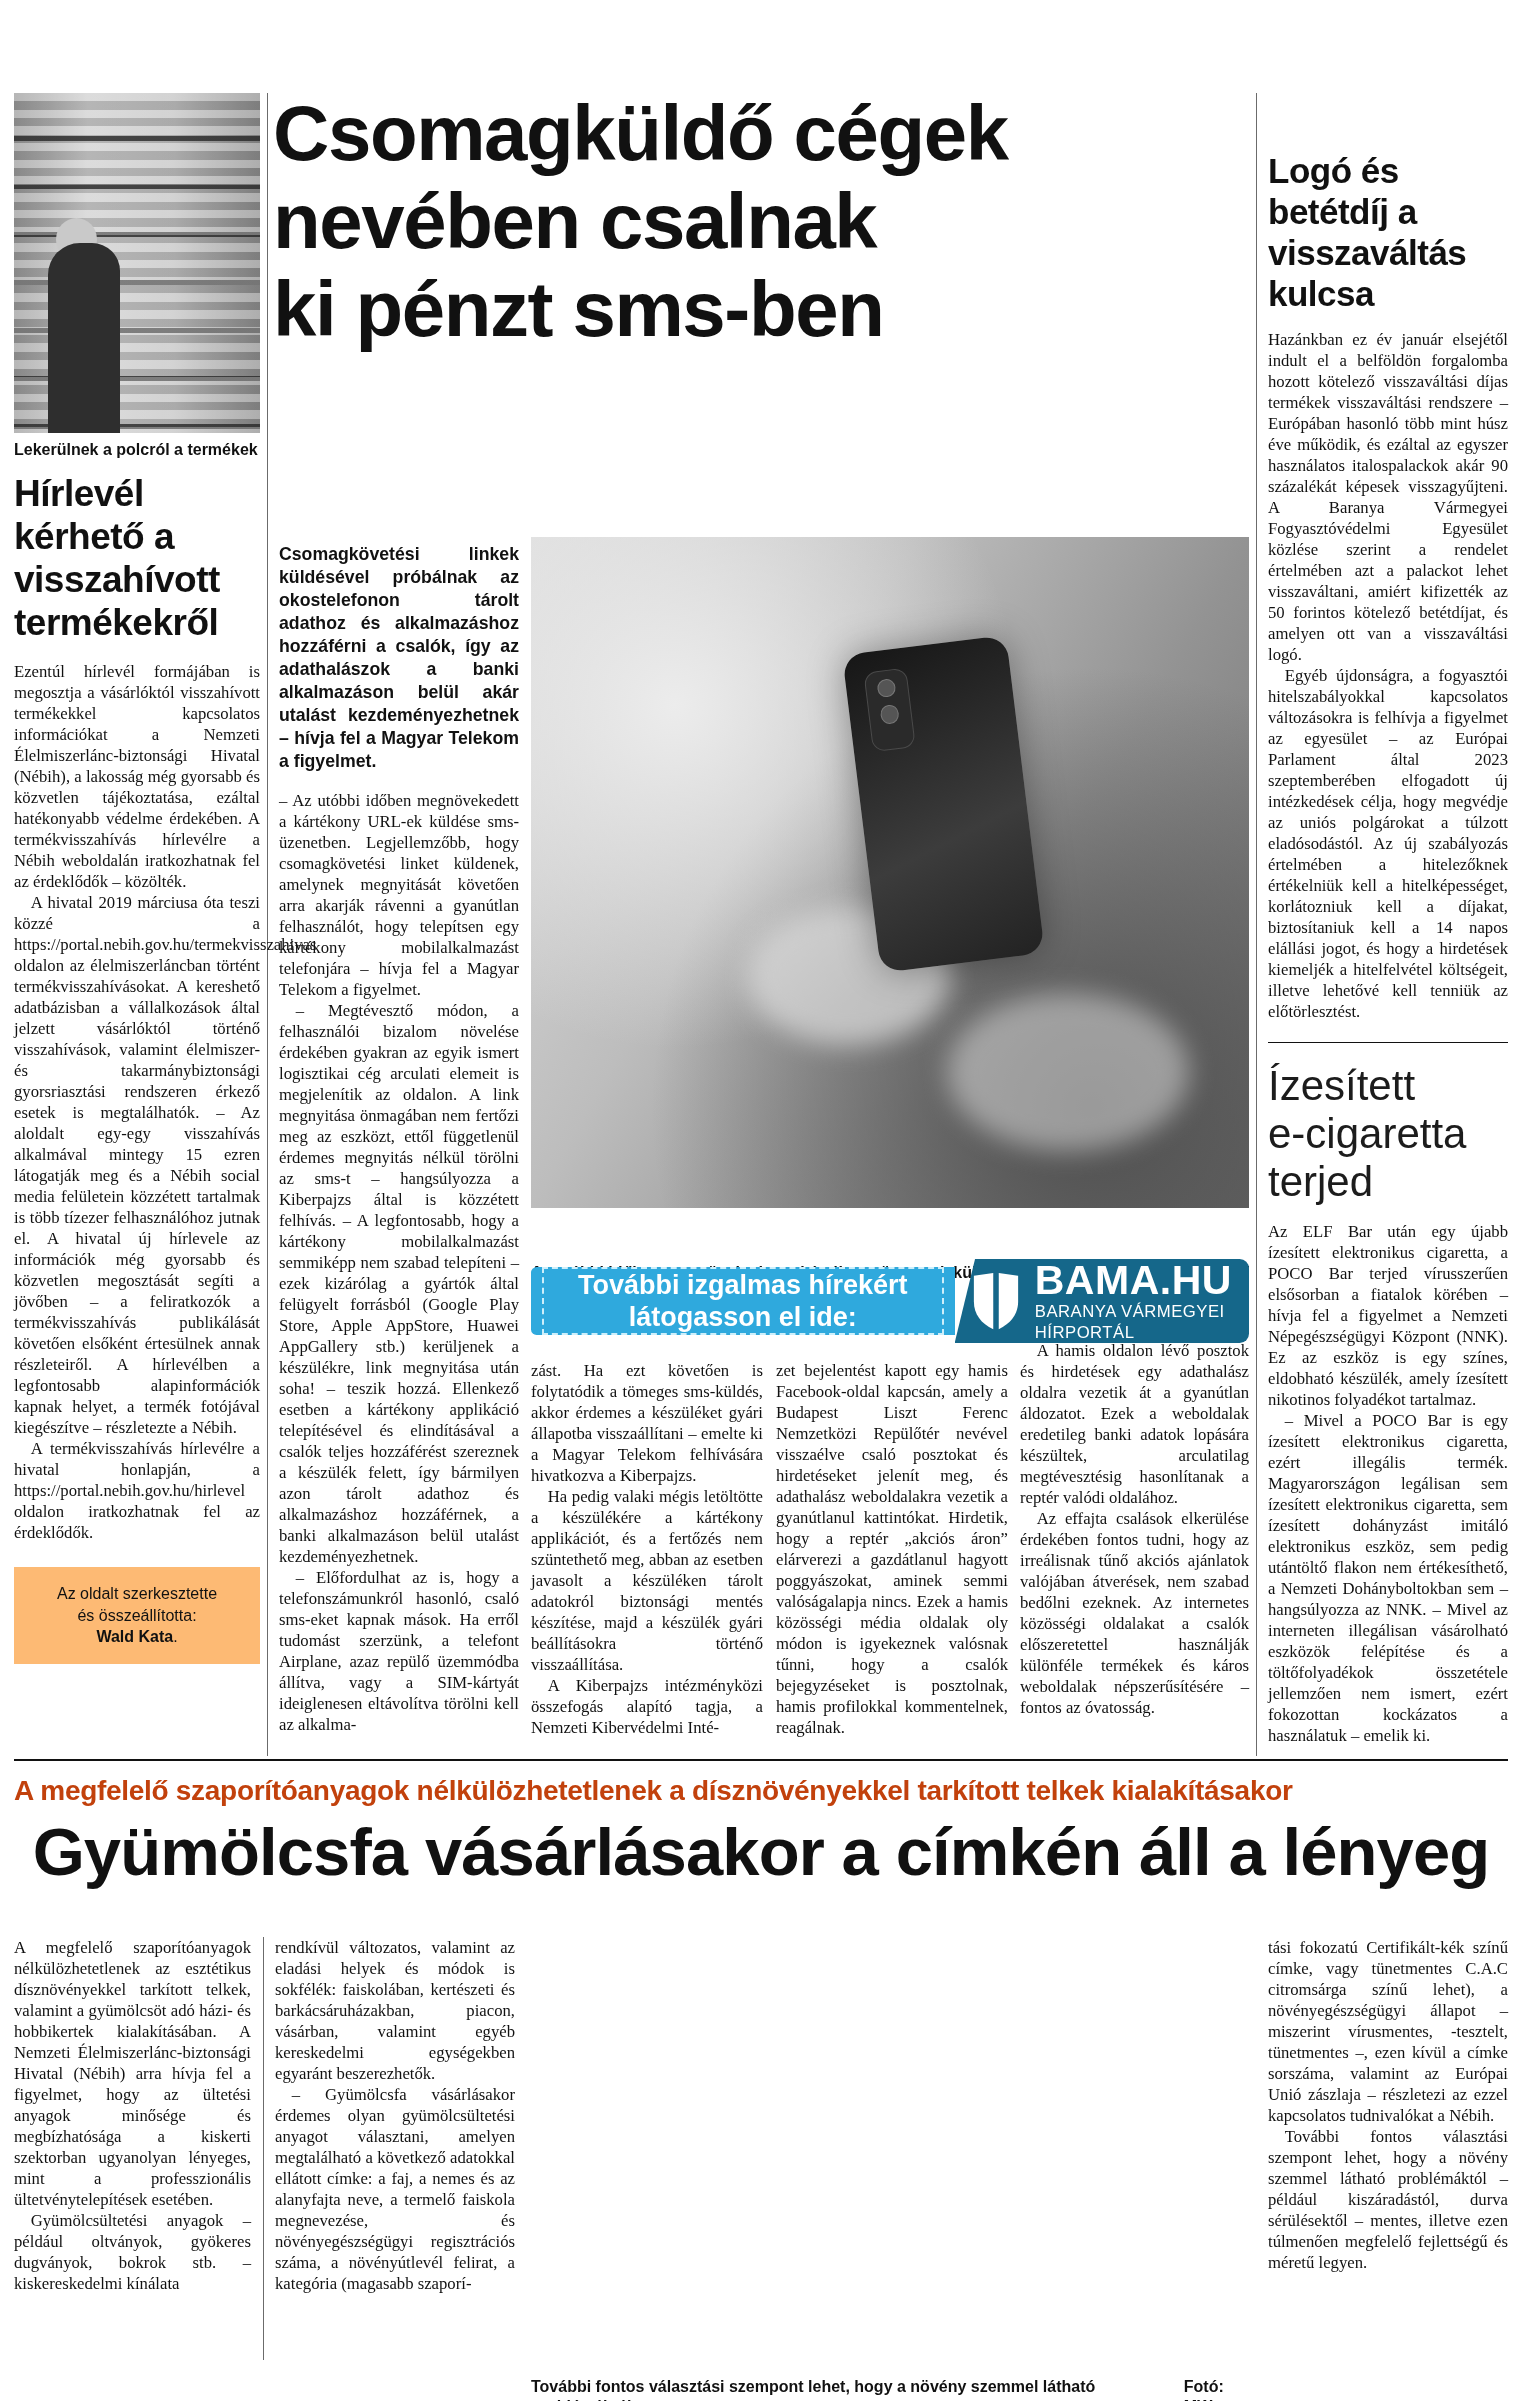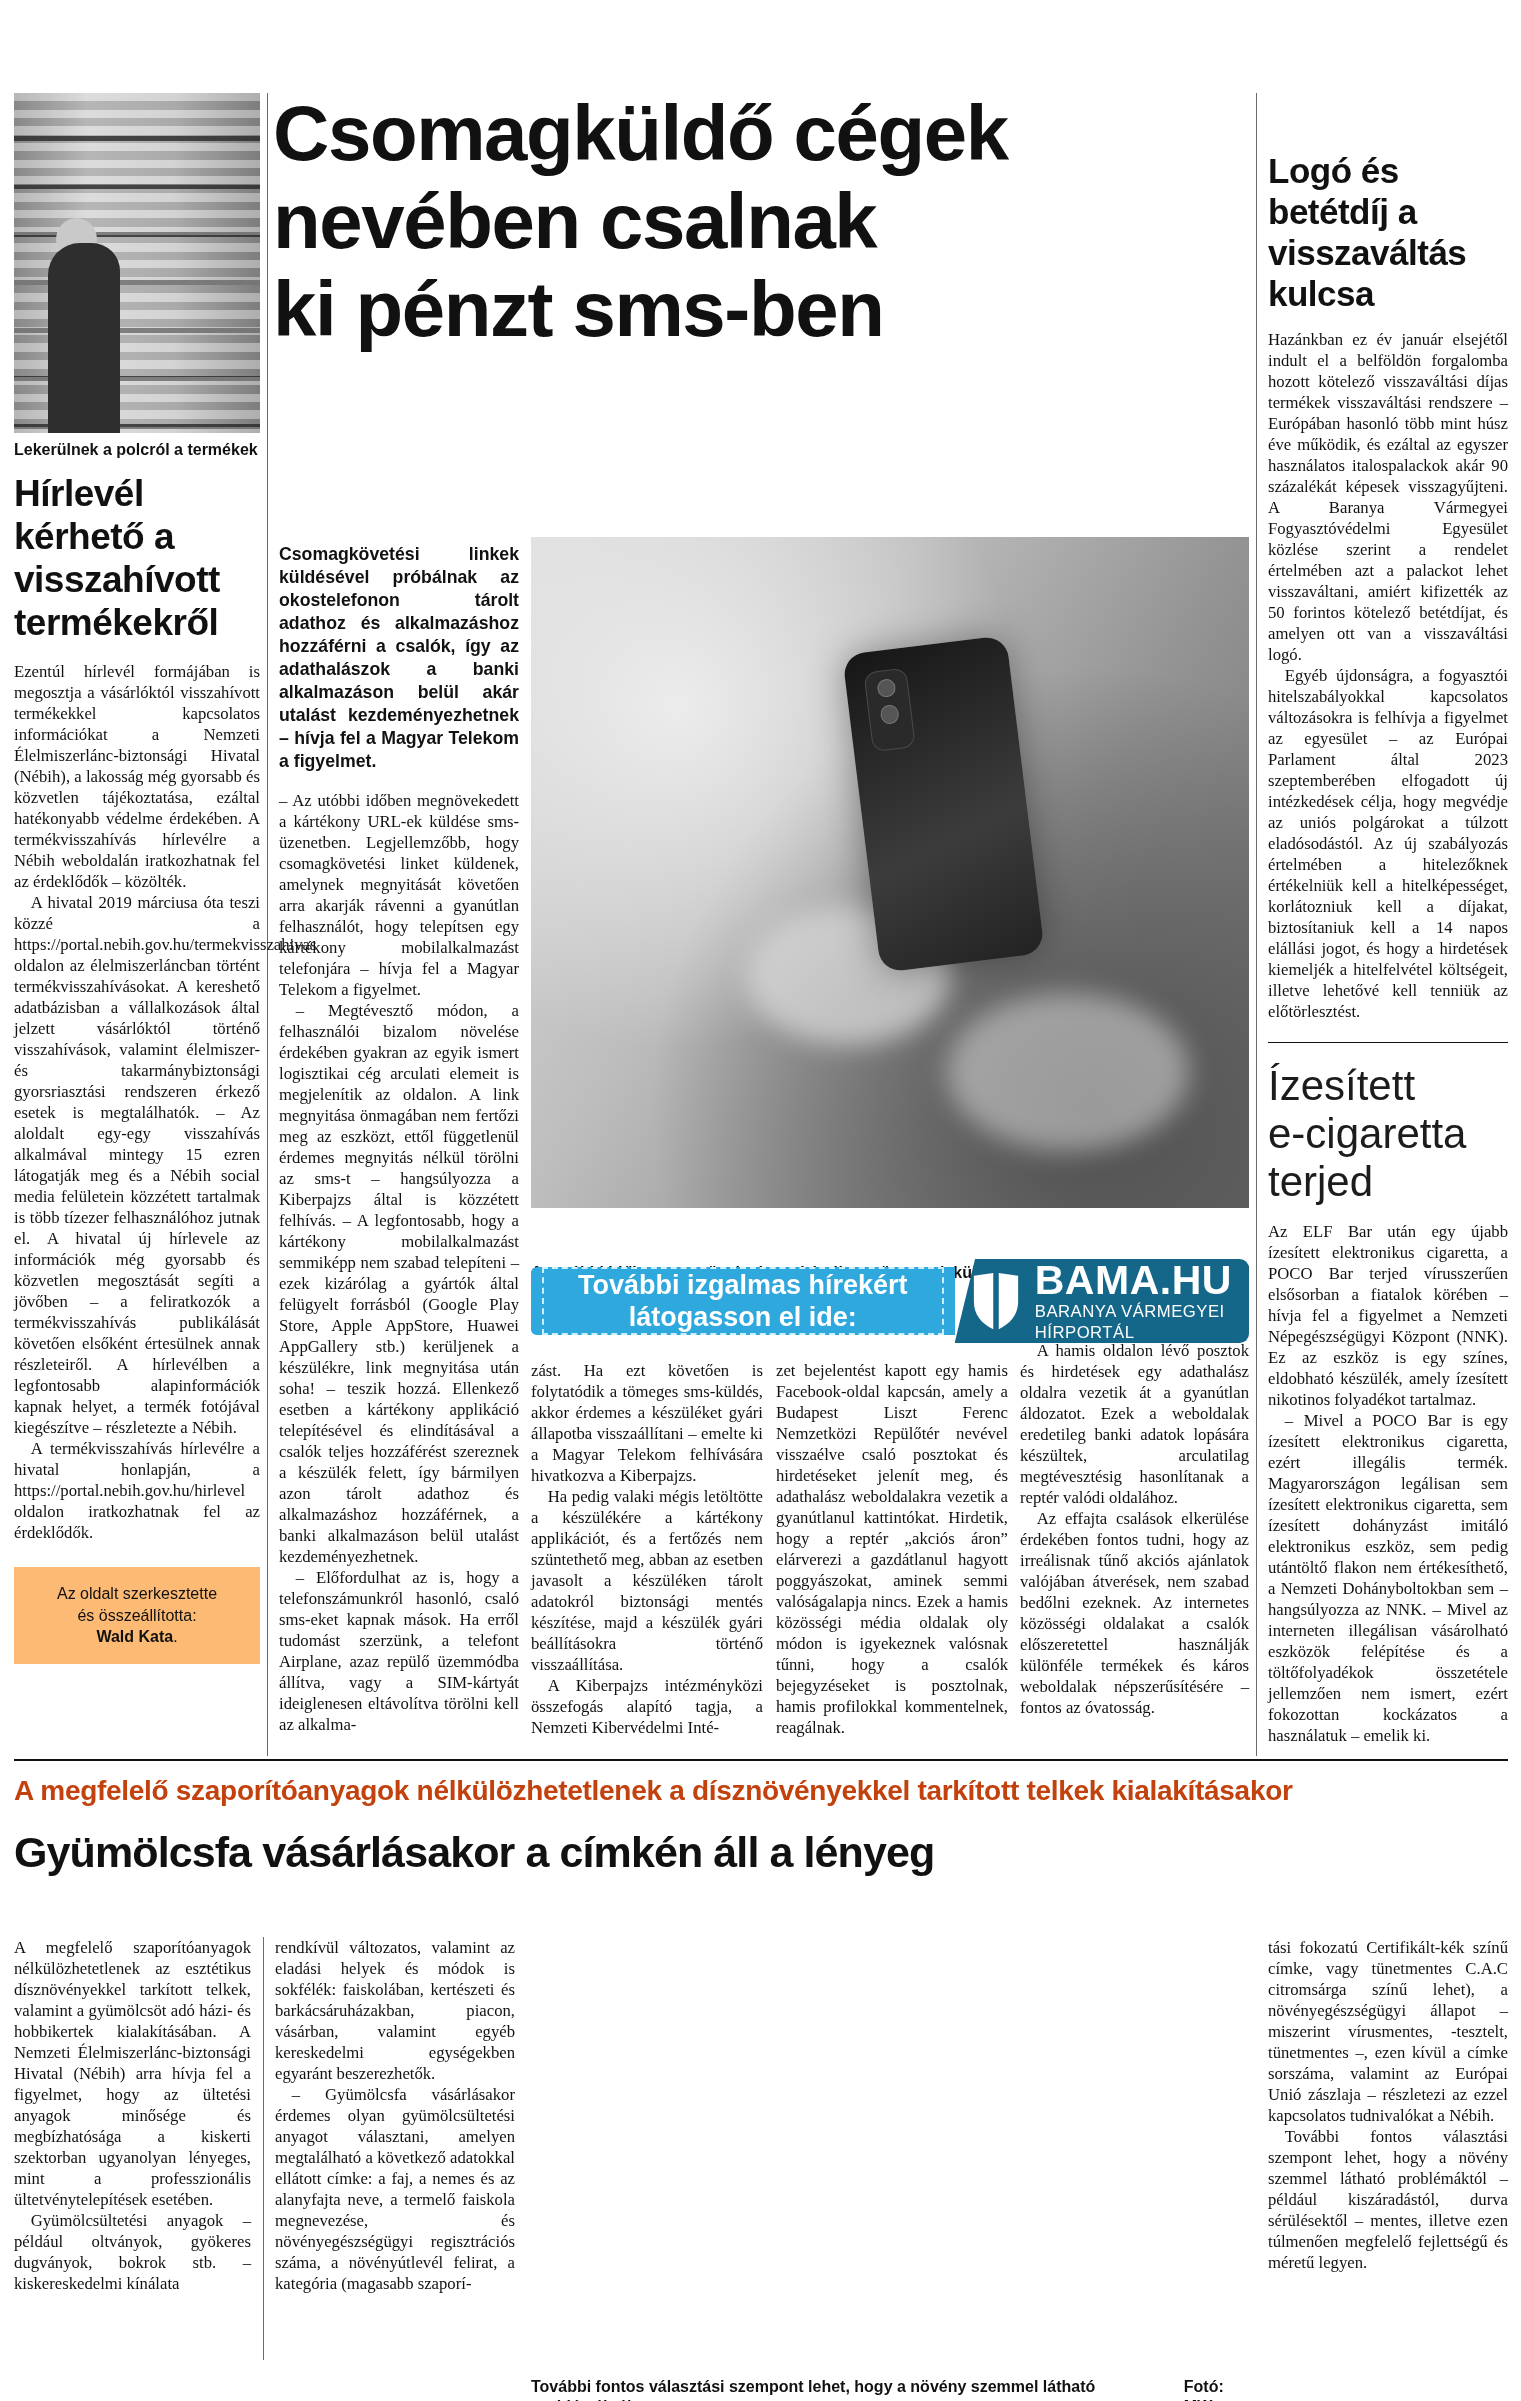--- a/index.html
+++ b/index.html
@@ -27,21 +27,21 @@
   
   .cap{display:flex;justify-content:space-between;align-items:flex-start;
        font-family:"Liberation Sans",sans-serif;font-weight:bold;font-size:16px;line-height:19.5px;margin-top:47px;}
 
   
   .hl-left{font-family:"Liberation Sans",sans-serif;font-weight:bold;font-size:37px;line-height:43px;letter-spacing:-0.5px;}
   .hl-main{font-family:"Liberation Sans",sans-serif;font-weight:bold;font-size:78px;line-height:88px;letter-spacing:-1.4px;}
   .hl-r1{font-family:"Liberation Sans",sans-serif;font-weight:bold;font-size:35px;line-height:41px;letter-spacing:-0.5px;}
   .hl-r2{font-family:"Liberation Sans",sans-serif;font-weight:normal;font-size:42px;line-height:48px;color:#1c1c1c;}
   .kicker{font-family:"Liberation Sans",sans-serif;font-weight:bold;font-size:28px;line-height:33px;color:#c2410c;letter-spacing:-0.3px;white-space:nowrap;}
-  .hl-bottom{font-family:"Liberation Sans",sans-serif;font-weight:bold;font-size:43px;line-height:58px;letter-spacing:-0.9px;white-space:nowrap;}
+  .hl-bottom{font-family:"Liberation Sans",sans-serif;font-weight:bold;font-size:67px;line-height:58px;letter-spacing:-0.9px;white-space:nowrap;text-align:center;}
 
   .lead{font-family:"Liberation Sans",sans-serif;font-weight:bold;font-size:17.7px;line-height:23px;text-align:justify;}
 
   
   .edbox{background:#fdba74;text-align:center;font-family:"Liberation Sans",sans-serif;
          font-size:16px;line-height:21.4px;padding:16.7px 9.3px;margin-top:24px;}
 
   
   .photo{position:relative;overflow:hidden;background:#bbb;}
   .photo-shelves{background:

